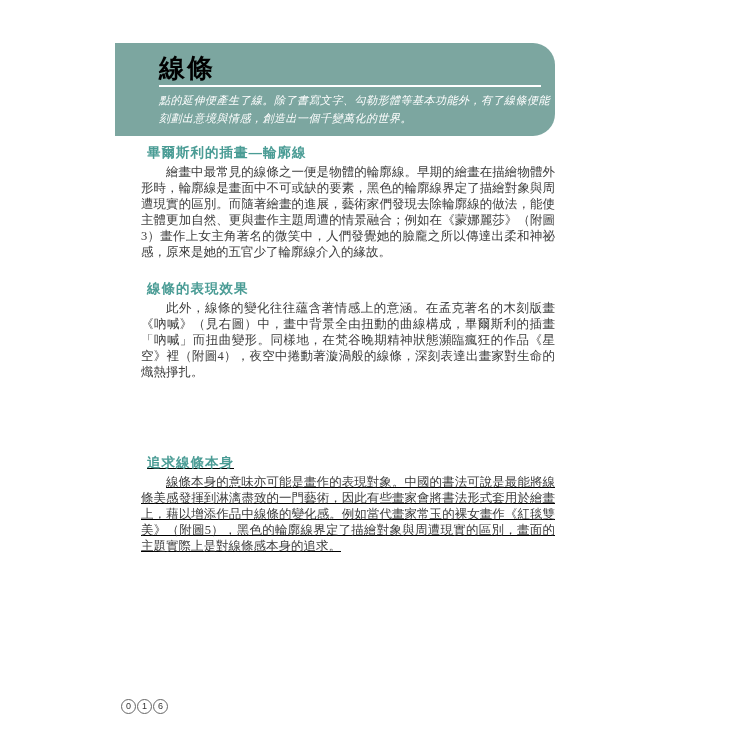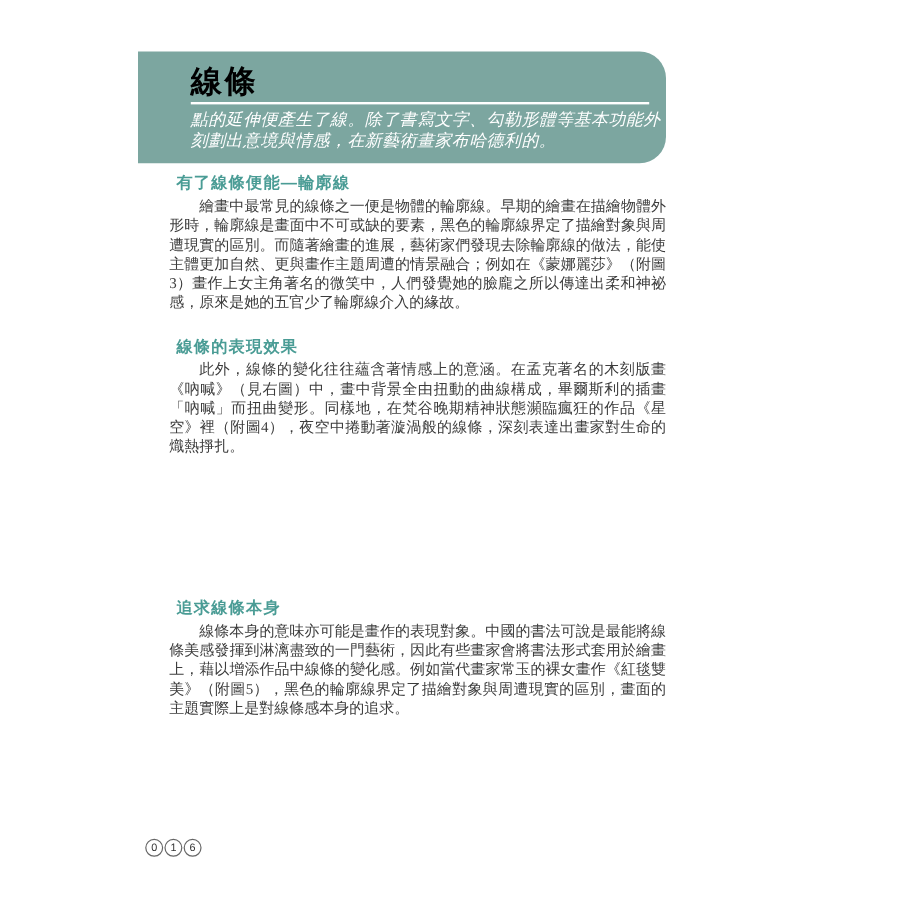--- a/index.html
+++ b/index.html
@@ -39,37 +39,37 @@
   }
   .title-underline {
     margin: 1px 0 5px 44px;
     width: 382px;
     height: 2px;
     background: #ffffff;
   }
   .header-subtitle {
     margin: 0 0 0 44px;
     color: #ffffff;
-    font-size: 14px;
+    font-size: 11px;
     line-height: 17.5px;
     font-style: italic;
     font-family: "Liberation Serif", "DejaVu Serif", serif;
     letter-spacing: 0.5px;
   }
   .header-subtitle div { white-space: nowrap; }
 
   
   .text-group {
     position: absolute;
     left: 141px;
     width: 414px;
   }
   .group-1 { top: 145px; }
   .group-2 { top: 281px; }
-  .group-3 { top: 499px; }
+  .group-3 { top: 455px; text-decoration: underline; }
 
   .section-heading {
     margin: 0 0 3px 6px;
     color: #4A9C95;
     font-size: 13.5px;
     line-height: 16px;
     font-weight: bold;
     font-family: "Liberation Sans", "DejaVu Sans", sans-serif;
     letter-spacing: 1px;
   }
@@ -107,26 +107,26 @@
 </head>
 <body>
 
 <div class="page">
 
   <div class="header-banner">
     <h1 class="header-title">線條</h1>
     <div class="title-underline"></div>
     <div class="header-subtitle">
       <div>點的延伸便產生了線。除了書寫文字、勾勒形體等基本功能外，有了線條便能</div>
-      <div>刻劃出意境與情感，在新藝術畫家布哈德利的。</div>
+      <div>刻劃出意境與情感，創造出一個千變萬化的世界。</div>
     </div>
   </div>
 
   <div class="text-group group-1">
-    <h2 class="section-heading">有了線條便能—輪廓線</h2>
+    <h2 class="section-heading">畢爾斯利的插畫—輪廓線</h2>
     <p class="body-para">繪畫中最常見的線條之一便是物體的輪廓線。早期的繪畫在描繪物體外形時，輪廓線是畫面中不可或缺的要素，黑色的輪廓線界定了描繪對象與周遭現實的區別。而隨著繪畫的進展，藝術家們發現去除輪廓線的做法，能使主體更加自然、更與畫作主題周遭的情景融合；例如在《蒙娜麗莎》（附圖3）畫作上女主角著名的微笑中，人們發覺她的臉龐之所以傳達出柔和神祕感，原來是她的五官少了輪廓線介入的緣故。</p>
   </div>
 
   <div class="text-group group-2">
     <h2 class="section-heading">線條的表現效果</h2>
     <p class="body-para">此外，線條的變化往往蘊含著情感上的意涵。在孟克著名的木刻版畫《吶喊》（見右圖）中，畫中背景全由扭動的曲線構成，畢爾斯利的插畫「吶喊」而扭曲變形。同樣地，在梵谷晚期精神狀態瀕臨瘋狂的作品《星空》裡（附圖4），夜空中捲動著漩渦般的線條，深刻表達出畫家對生命的熾熱掙扎。</p>
   </div>
 
   <div class="text-group group-3">
     <h2 class="section-heading">追求線條本身</h2>

